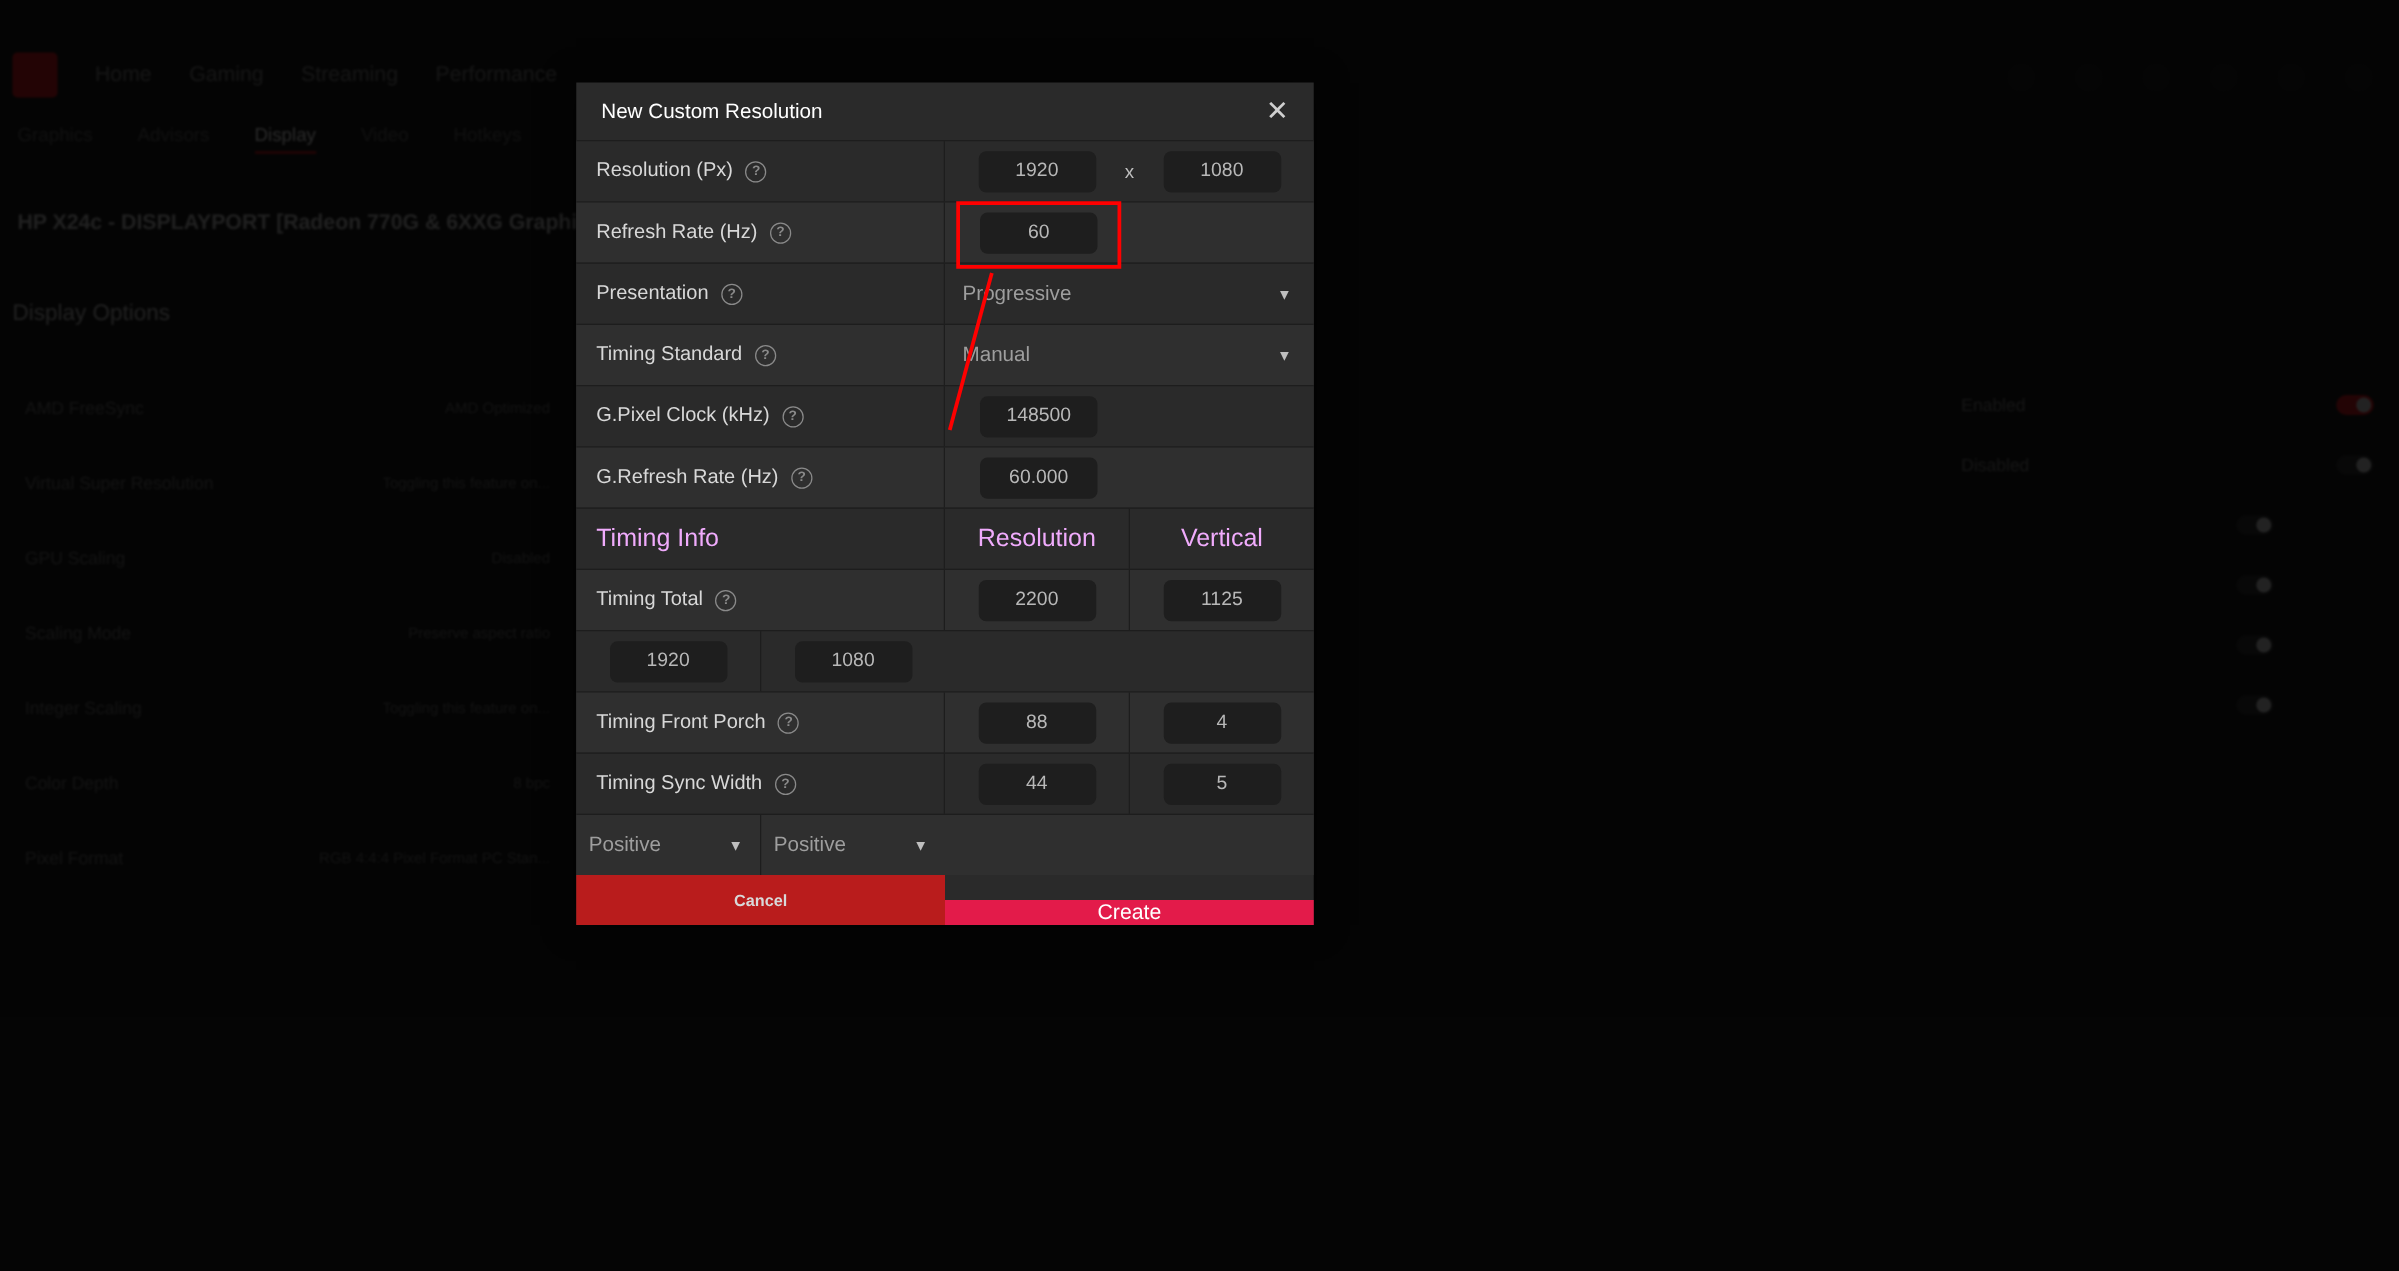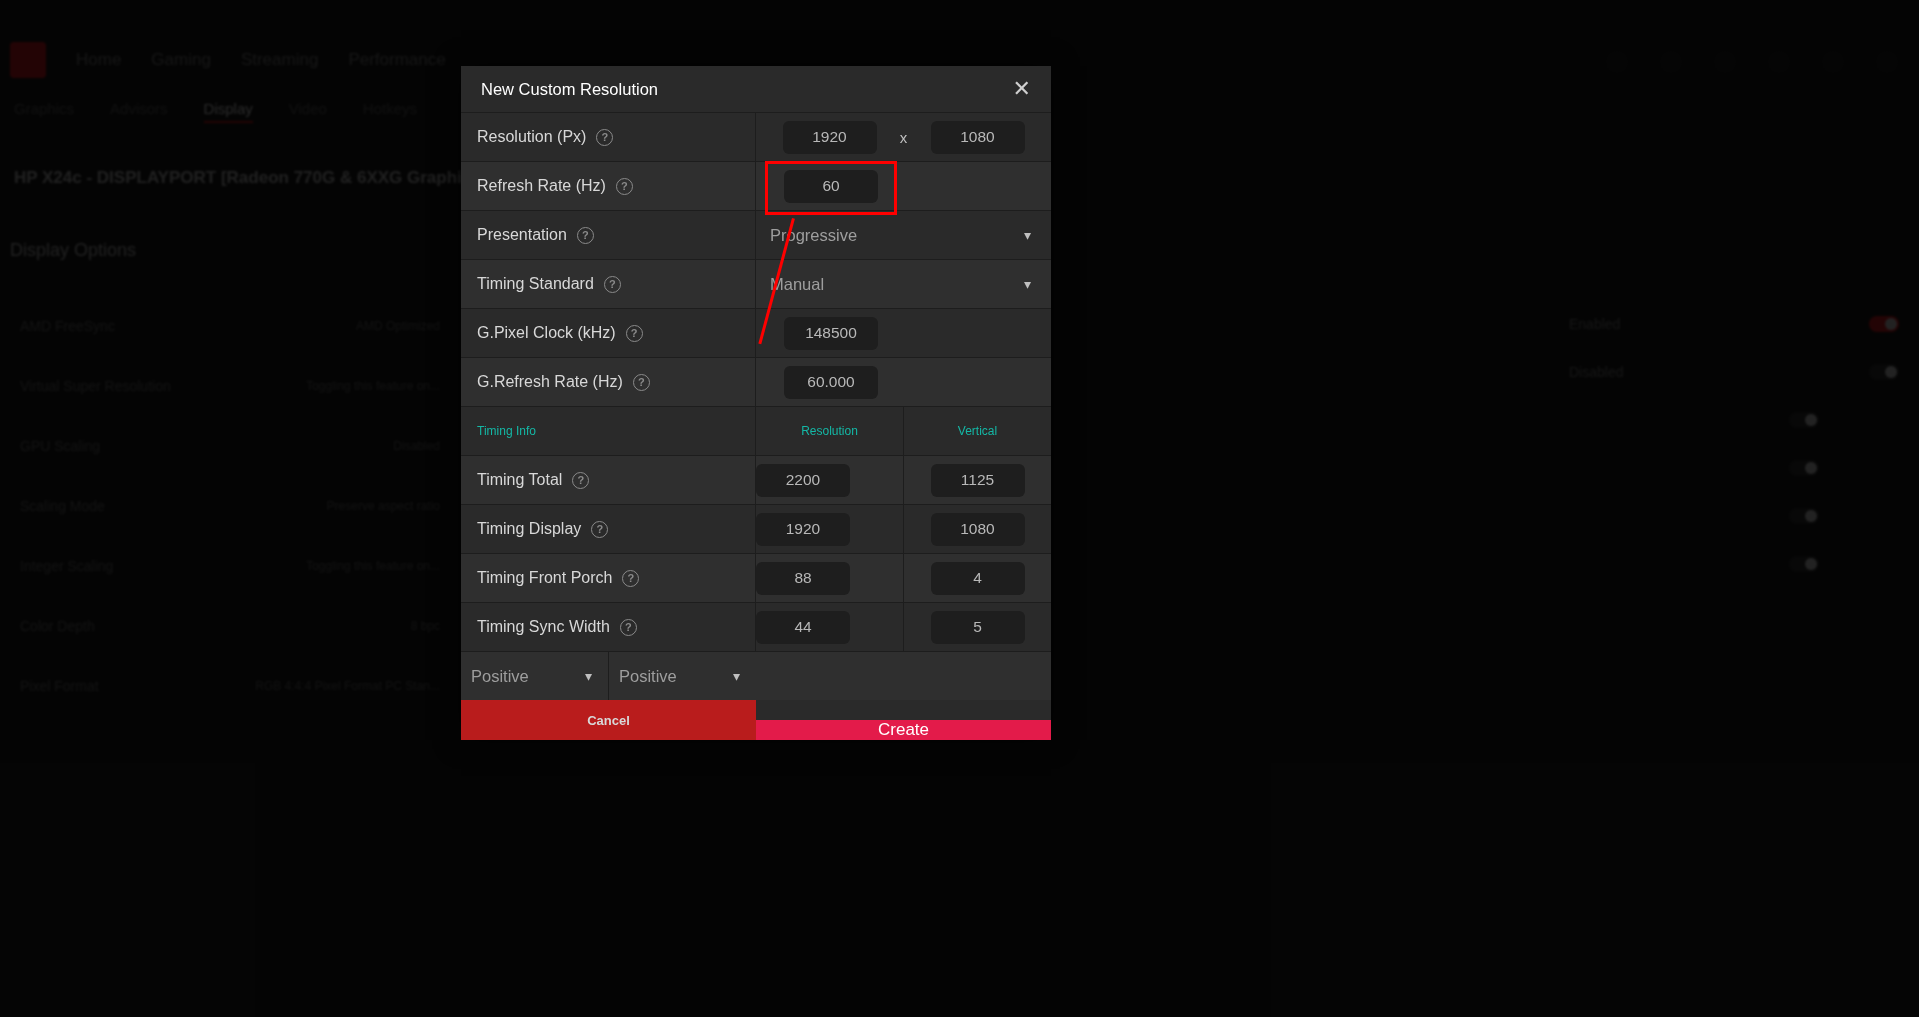--- a/index.html
+++ b/index.html
@@ -36,21 +36,21 @@
   .modal-header { height:46px; display:flex; align-items:center; justify-content:space-between; padding:0 20px; }
   .modal-title { font-size:16.5px; color:#ffffff; }
   .close-x { font-size:22px; color:#cfcfcf; cursor:pointer; }
 
   .row { display:flex; height:49px; align-items:stretch; border-top:1px solid #1d1d1d; }
   .row:nth-of-type(odd) { background:#2f2f2f; }
   .row:nth-of-type(even) { background:#2a2a2a; }
   .cell-label { flex:0 0 295px; display:flex; align-items:center; gap:10px; padding-left:16px; border-right:1px solid #1d1d1d; font-size:16px; }
   .cell-right { flex:1; display:flex; align-items:center; gap:12px; padding:0 14px; }
   .cell-split { flex:0 0 147px; display:flex; align-items:center; justify-content:center; }
-  .cell-left-ctrl { flex:0 0 148px; display:flex; align-items:center; justify-content:flex-start; border-right:1px solid #1d1d1d; }
+  .cell-left-ctrl { flex:0 0 148px; display:flex; align-items:center; justify-content:center; border-right:1px solid #1d1d1d; }
 
   .help-icon {
     width:17px; height:17px; border:1.5px solid #8a8a8a; border-radius:50%;
     display:inline-flex; align-items:center; justify-content:center;
     font-size:11px; color:#8a8a8a; font-weight:600;
   }
   .help-icon::before { content:"?"; }
 
   .txt-input {
     width:94px; height:33px; background:#1e1e1e; border:none; border-radius:6px;
@@ -59,21 +59,21 @@
 
   .sel {
     flex:1; display:flex; align-items:center; justify-content:space-between;
     padding:0 6px 0 0; color:#9e9e9e; cursor:pointer;
   }
   .chev { font-size:14px; color:#bfbfbf; }
 
   .x-sep { color:#bfbfbf; font-size:15px; width:18px; text-align:center; }
 
   .hdr-row { display:flex; height:49px; align-items:stretch; border-top:1px solid #1d1d1d; background:#2a2a2a; }
-  .hdr-cell { display:flex; align-items:center; justify-content:center; color:#14b8a6; font-size:12px; }
+  .hdr-cell { display:flex; align-items:center; justify-content:center; color:#f0abfc; font-size:20px; }
 
   .footer { display:flex; height:40px; }
   .btn-cancel { flex:0 0 295px; background:#b91c1c; border:none; color:#d8d8d8; font-size:13px; cursor:pointer;font-weight:bold; }
   .btn-create { flex:1; background:#e31b4a; border:none; color:#fff; font-size:17px; font-weight:500; cursor:pointer;margin-top:20px; }
 
   
   .anno-box {
     position:absolute; z-index:20; border:3.5px solid #ff0000; pointer-events:none;
   }
   .anno-line {
@@ -255,24 +255,20 @@
     </div>
     <div class="cell-left-ctrl">
         <input class="txt-input" value="2200" style="">
       </div>
     <div class="cell-split">
         <input class="txt-input" value="1125" style="">
       </div>
   </div>
 
   <div class="row">
-    <div class="cell-label">
-      <span>Timing Display</span>
-        <span class="help-icon"></span>
-    </div>
     <div class="cell-left-ctrl">
         <input class="txt-input" value="1920" style="">
       </div>
     <div class="cell-split">
         <input class="txt-input" value="1080" style="">
       </div>
   </div>
 
   <div class="row">
     <div class="cell-label">

